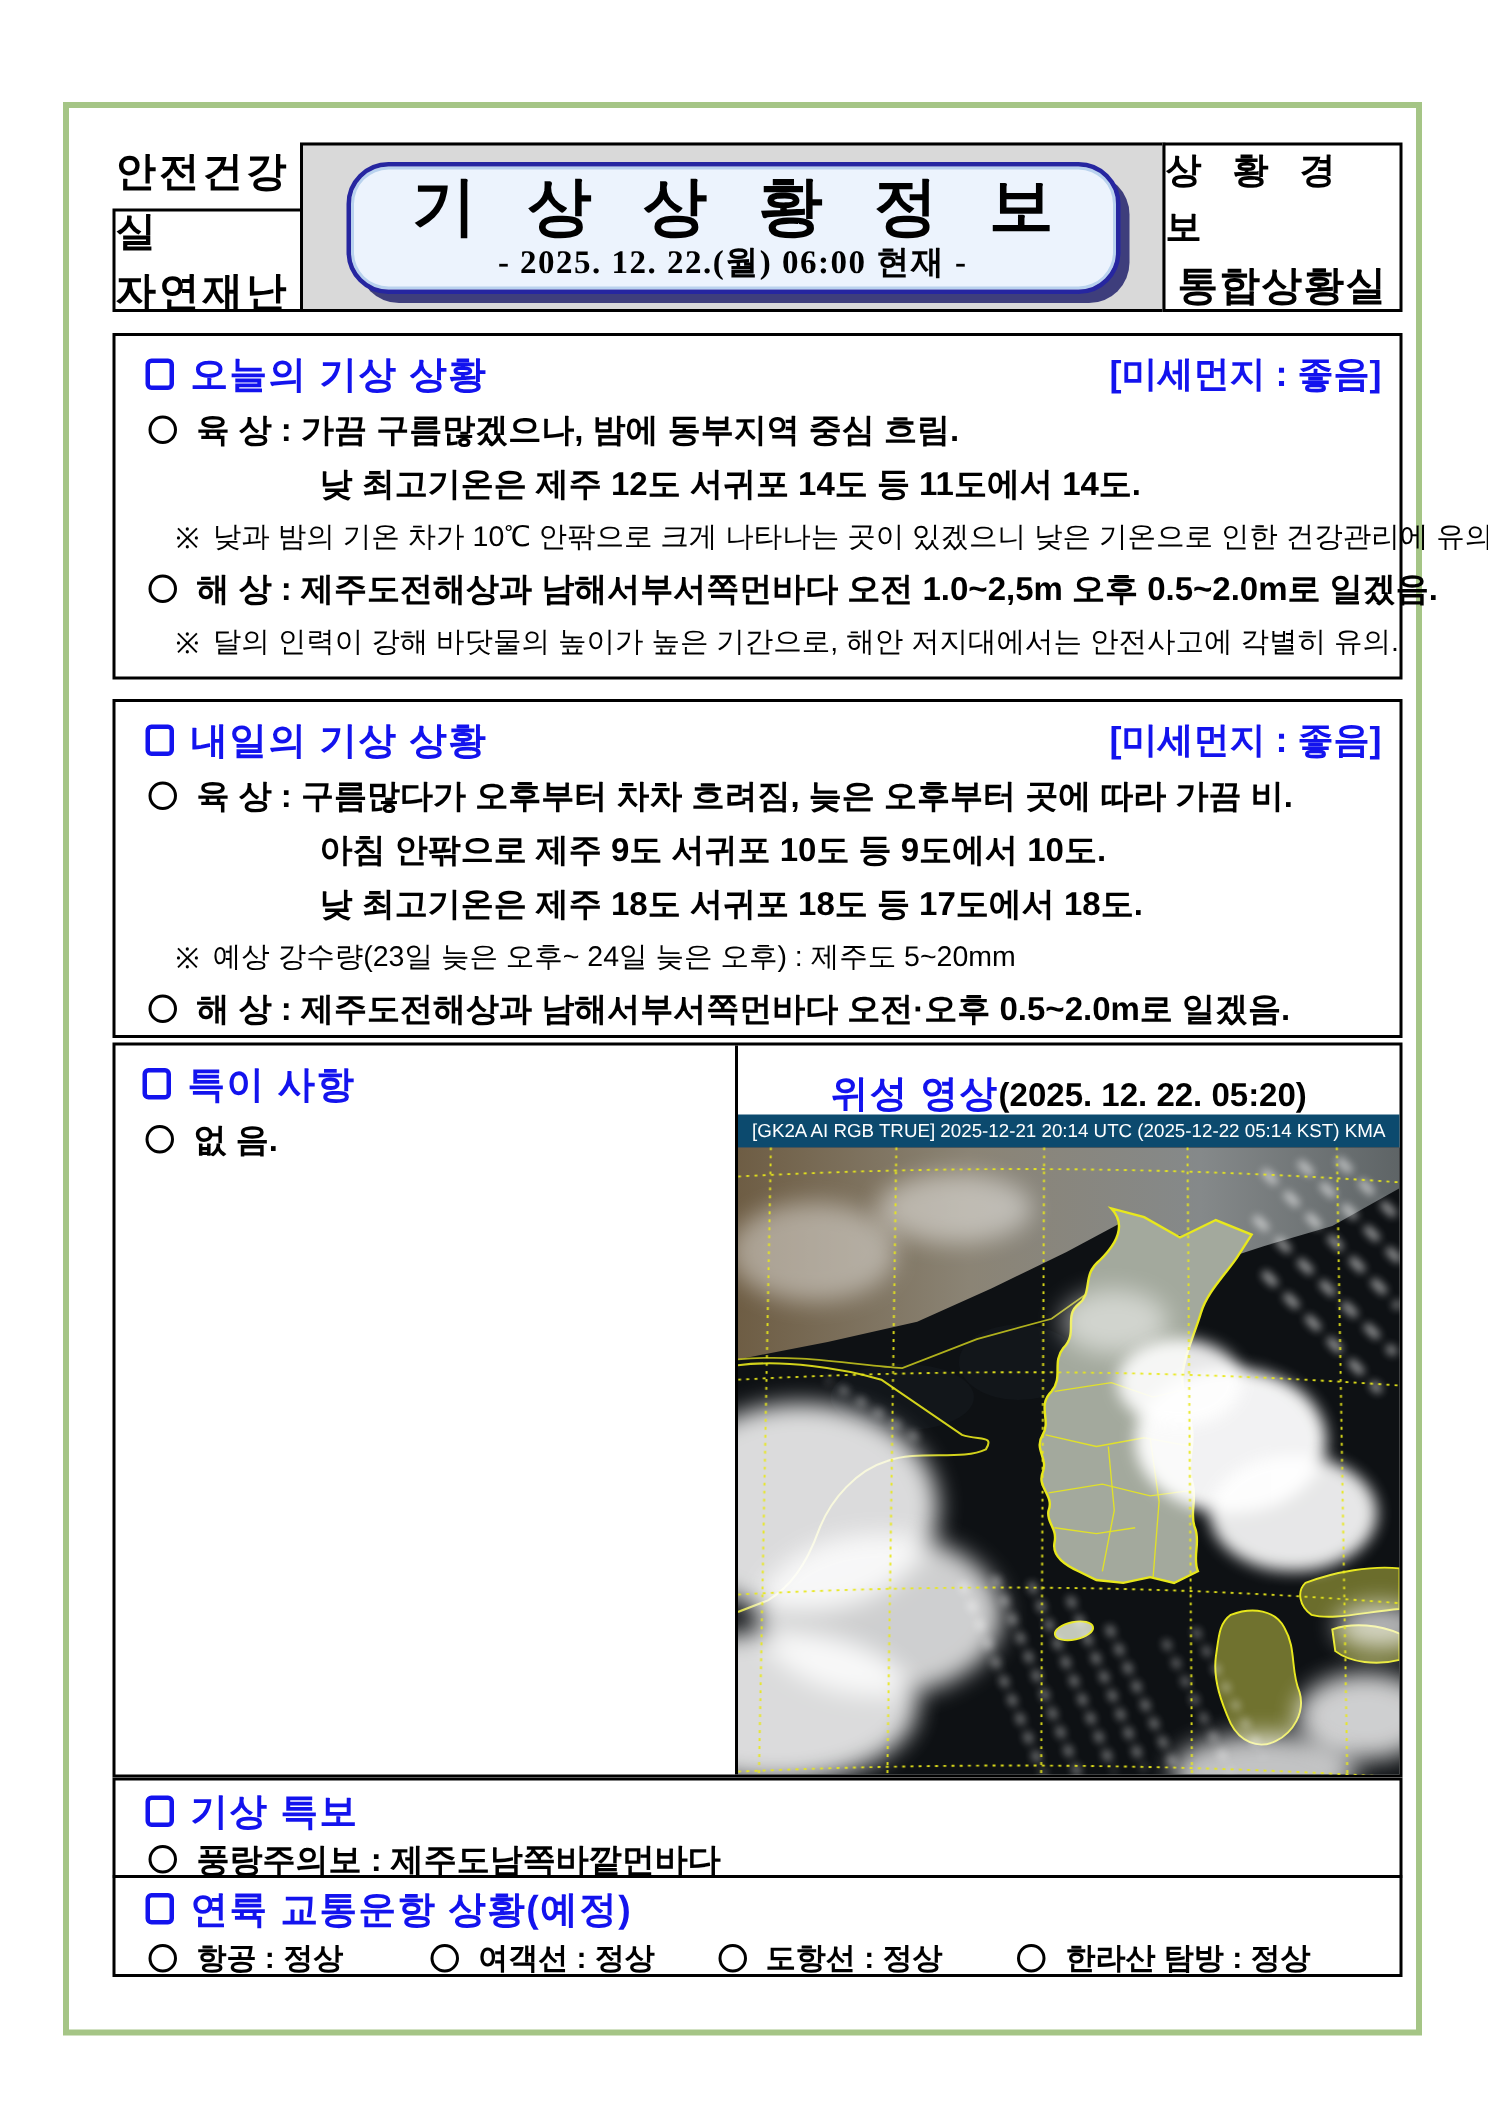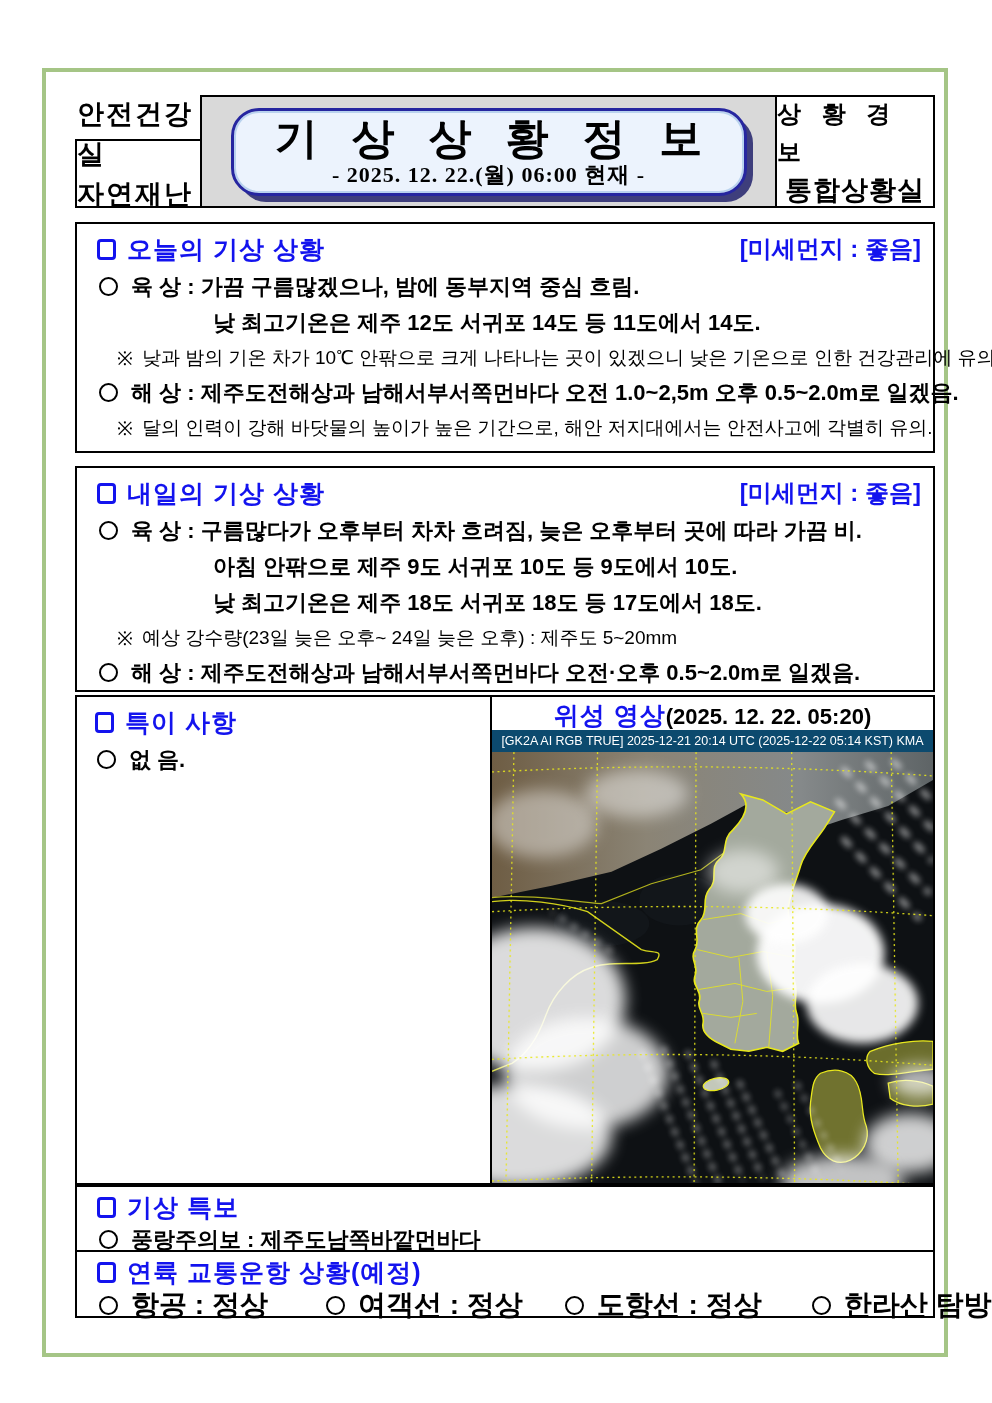--- a/index.html
+++ b/index.html
@@ -38,29 +38,29 @@
   .circ{width:19px;height:19px;border:2.5px solid #000;border-radius:50%;box-sizing:border-box;margin:0 13px 0 10px;flex:none;}
   .row.indent{padding-left:124px;height:36px;}
   .row.note{height:33px;font-size:19px;font-weight:400;padding-left:28px;}
   .row.note .mark{margin-right:9px;flex:none;}
   .row.medium{font-weight:600;}
 
   
   .split{display:flex;padding:0;}
   .col-left{width:415px;border-right:2px solid #000;box-sizing:border-box;padding:6px 10px 0 10px;}
   .col-right{flex:1;display:flex;flex-direction:column;}
-  .sat-title{height:33px;display:flex;justify-content:center;align-items:baseline;padding-top:2px;box-sizing:border-box;white-space:nowrap;}
+  .sat-title{height:33px;display:flex;justify-content:center;align-items:baseline;padding-top:2px;box-sizing:border-box;white-space:nowrap;margin-top:13px;}
   .sat-title .blue{color:#1313ee;font-size:25px;font-weight:800;letter-spacing:1px;}
   .sat-title .black{color:#000;font-size:22px;font-weight:800;}
   .sat-caption{height:22px;background:#0c4a6e;color:#fff;font-size:12.5px;line-height:22px;text-align:center;white-space:nowrap;}
   .sat-img-wrap{flex:1;position:relative;overflow:hidden;background:#0e1114;}
   .sat-img-wrap svg{display:block;width:100%;height:100%;}
 
   
-  .transport-row{display:flex;align-items:center;height:32px;font-size:28px;font-weight:600;white-space:nowrap;}
+  .transport-row{display:flex;align-items:center;height:32px;font-size:20px;font-weight:600;white-space:nowrap;}
   .t-item{display:flex;align-items:center;}
   .t-item.g1{margin-right:48px;}
   .t-item.g2{margin-right:32px;}
   .t-item.g3{margin-right:40px;}
   .sect-head.compact{height:33px;}
   .row.compact{height:31px;}
 </style>
 </head>
 <body>
 

